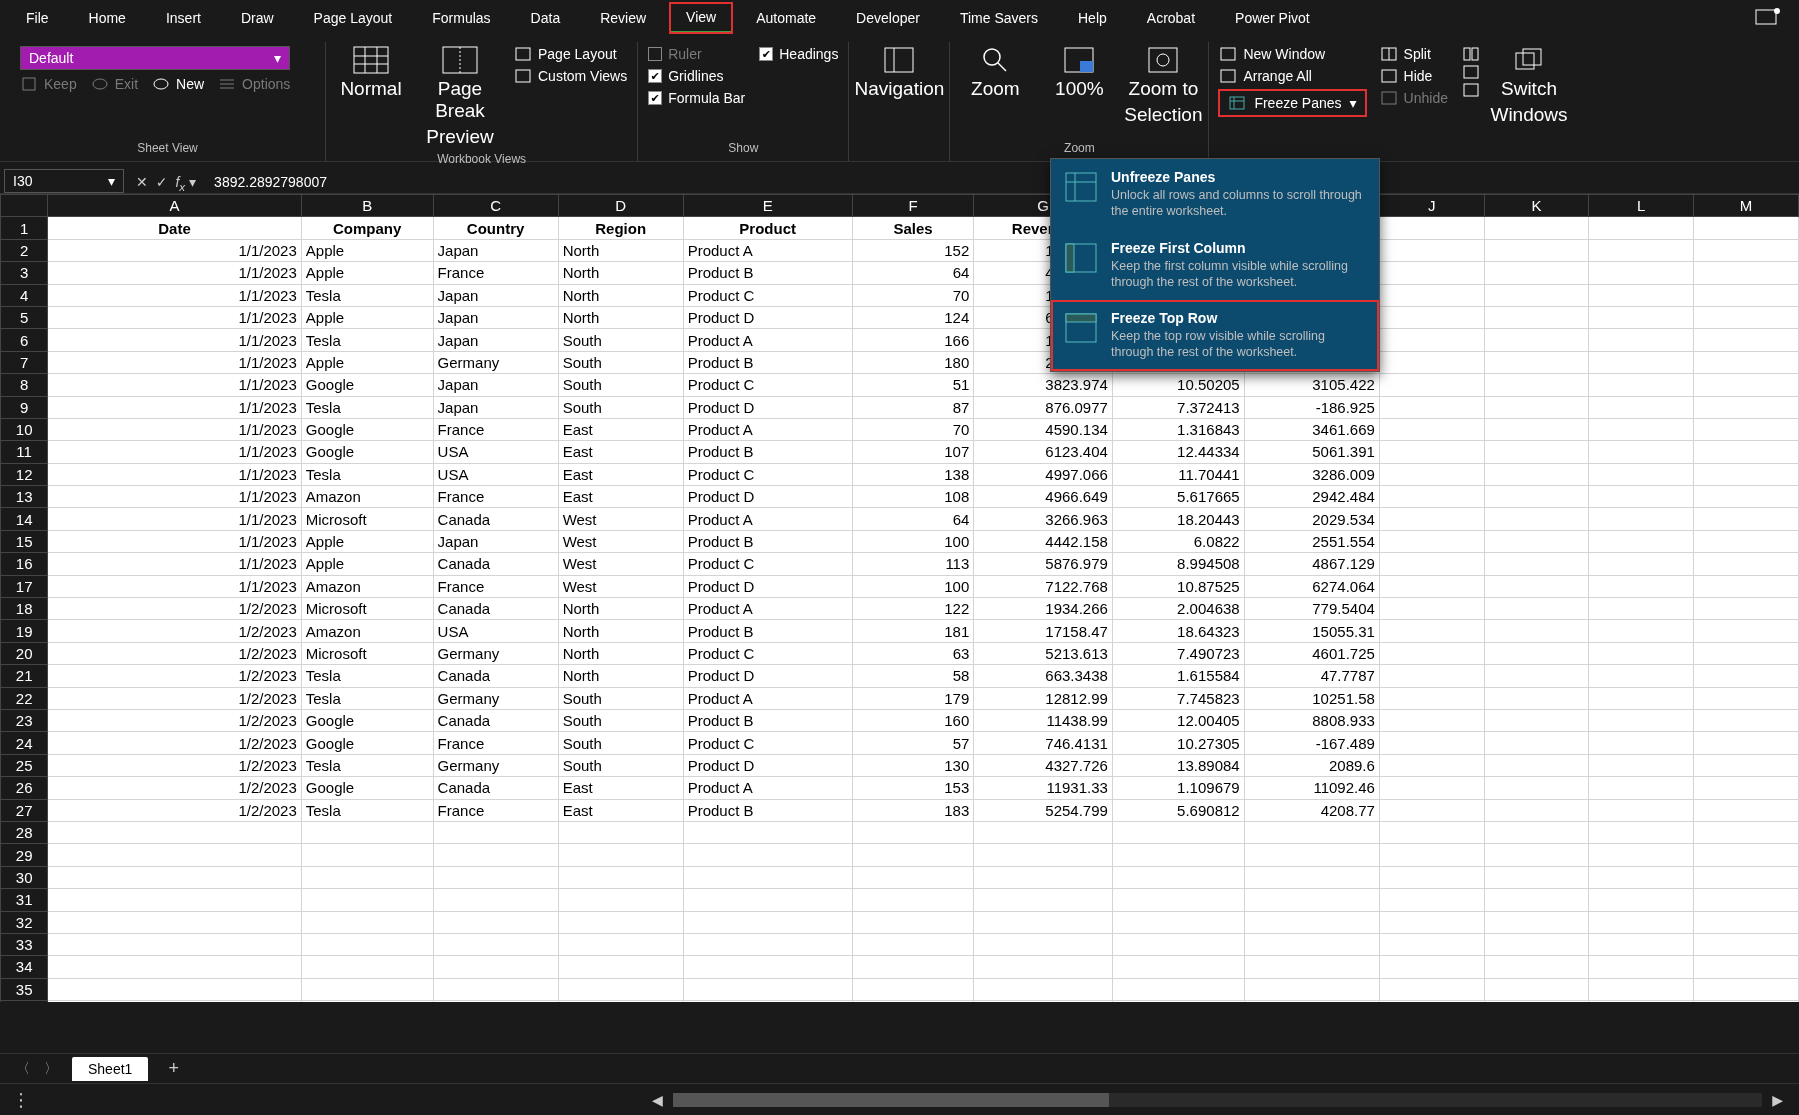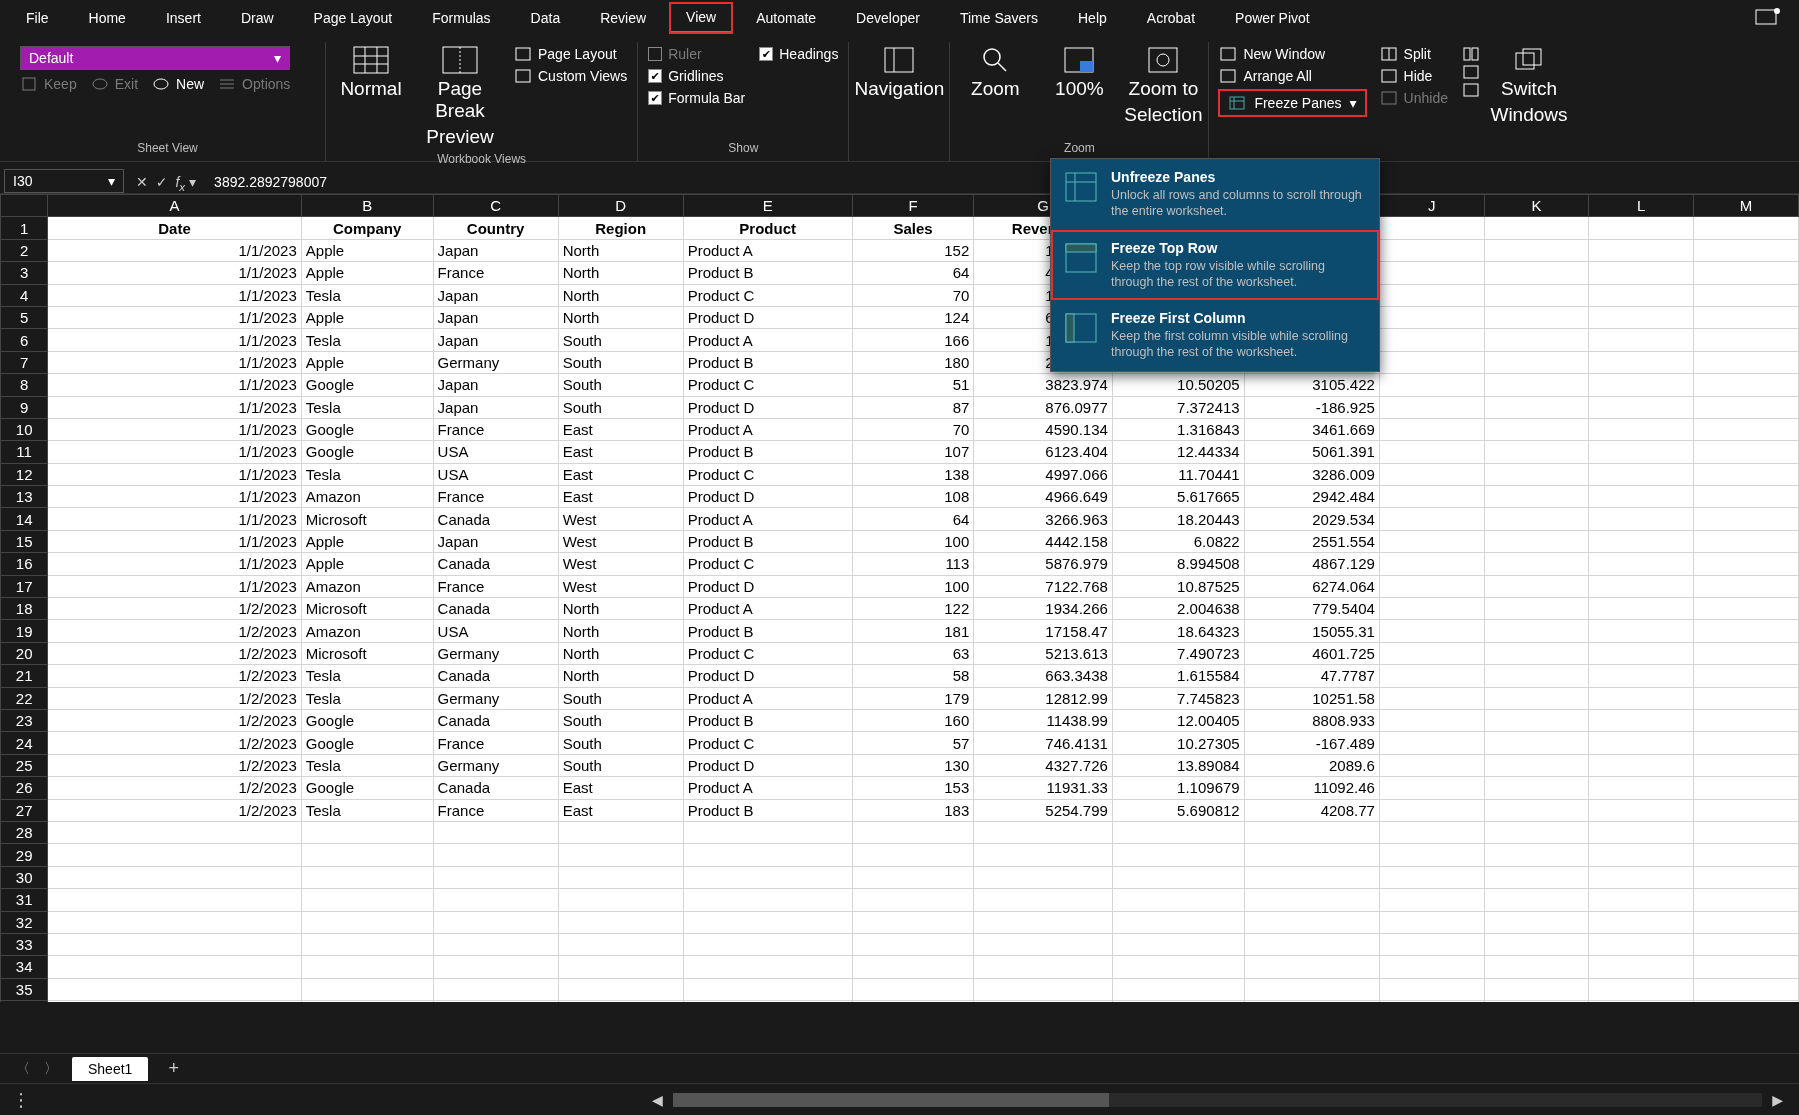--- a/index.html
+++ b/index.html
@@ -383,42 +383,42 @@
           <rect x="1" y="1" width="30" height="28" fill="none" stroke="#5bb"></rect>
           <line x1="1" y1="10" x2="31" y2="10" stroke="#5bb"></line>
           <line x1="10" y1="1" x2="10" y2="29" stroke="#5bb"></line>
         </svg>
       </span>
     <span class="dd-txt">
       <b>Unfreeze Panes</b>
       <span>Unlock all rows and columns to scroll through the entire worksheet.</span>
     </span>
   </div>
+  <div class="dd-item">
+    <span class="dd-ic">
+        <svg width="32" height="30">
+          <rect x="1" y="1" width="30" height="28" fill="none" stroke="#5bb"></rect>
+          <rect x="1" y="1" width="8" height="28" fill="#2a5a5a" stroke="#5bb"></rect>
+        </svg>
+      </span>
+    <span class="dd-txt">
+      <b>Freeze First Column</b>
+      <span>Keep the first column visible while scrolling through the rest of the worksheet.</span>
+    </span>
+  </div>
   <div class="dd-item hl">
     <span class="dd-ic">
         <svg width="32" height="30">
           <rect x="1" y="1" width="30" height="28" fill="none" stroke="#5bb"></rect>
           <rect x="1" y="1" width="30" height="8" fill="#2a5a5a" stroke="#5bb"></rect>
         </svg>
       </span>
     <span class="dd-txt">
       <b>Freeze Top Row</b>
       <span>Keep the top row visible while scrolling through the rest of the worksheet.</span>
-    </span>
-  </div>
-  <div class="dd-item">
-    <span class="dd-ic">
-        <svg width="32" height="30">
-          <rect x="1" y="1" width="30" height="28" fill="none" stroke="#5bb"></rect>
-          <rect x="1" y="1" width="8" height="28" fill="#2a5a5a" stroke="#5bb"></rect>
-        </svg>
-      </span>
-    <span class="dd-txt">
-      <b>Freeze First Column</b>
-      <span>Keep the first column visible while scrolling through the rest of the worksheet.</span>
     </span>
   </div>
 </div>
 
 <div class="fbar">
   <div class="namebox">
     <span>I30</span>
     <span>▾</span>
   </div>
   <div class="fx-icons">

